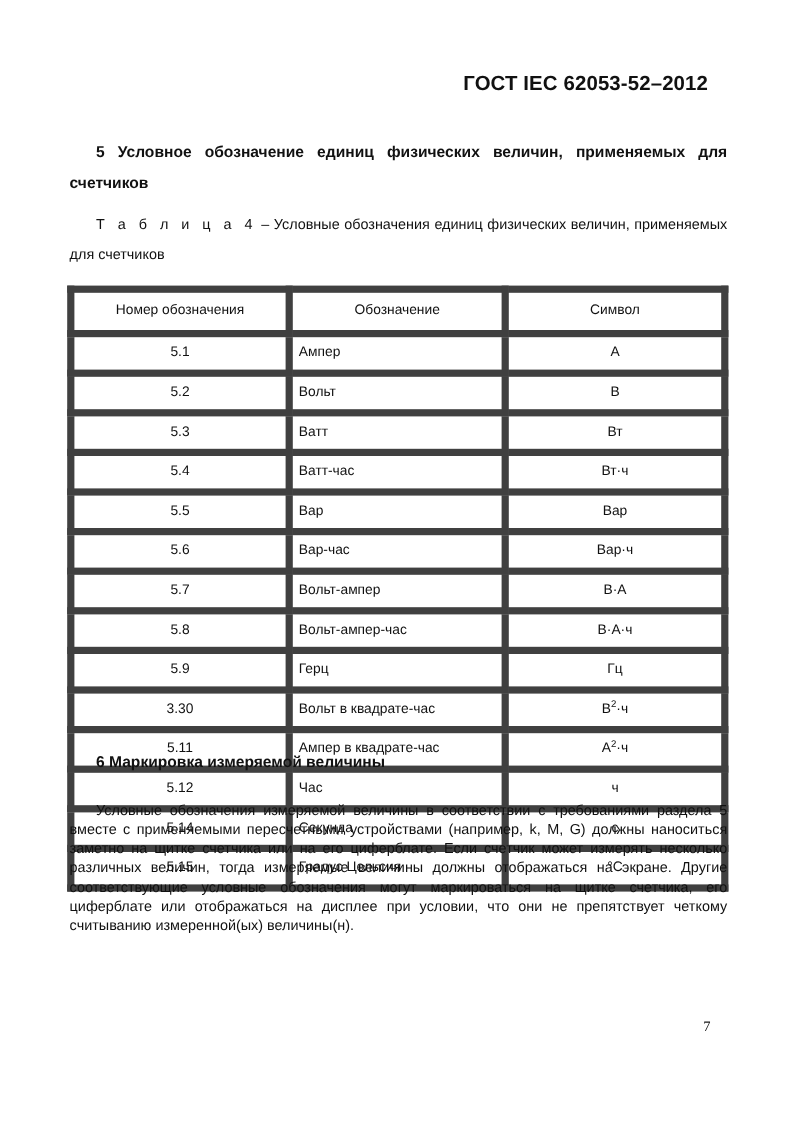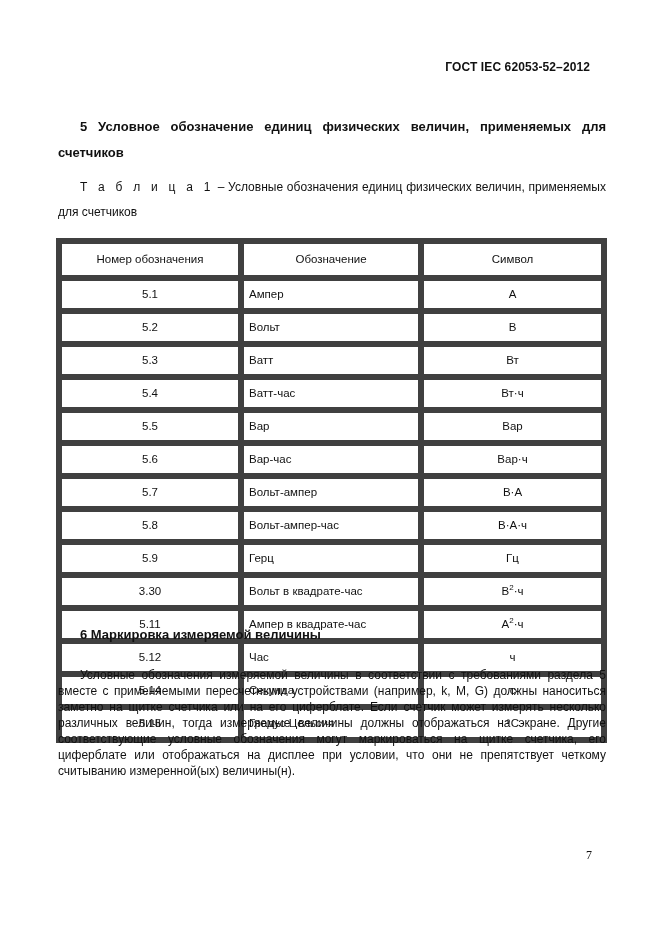--- a/index.html
+++ b/index.html
@@ -2,21 +2,21 @@
 <html><head>
   <meta charset="utf-8">
   <style>
     html, body { margin: 0; padding: 0; background: #ffffff; }
     body {
       width: 661px; height: 936px; position: relative; overflow: hidden;
       font-family: "Liberation Sans", sans-serif; color: #111;
     }
     .std-code {
       position: absolute; right: 71px; top: 60px;
-      font-size: 12px; font-weight: bold; letter-spacing: 0.1px;
+      font-size: 17px; font-weight: bold; letter-spacing: 0.1px;
     }
     .sec-title {
       position: absolute; left: 58px; width: 548px;
       font-size: 13px; font-weight: bold; line-height: 26px;
     }
     .sec5 { top: 114px; text-align: justify; text-indent: 22px; text-align-last: left; }
     .caption {
       position: absolute; left: 58px; width: 548px; top: 175px;
       font-size: 12px; line-height: 25px; text-align: justify; text-indent: 22px;
     }
@@ -46,21 +46,21 @@
     }
     sup { font-size: 8px; line-height: 0; }
   </style>
 </head>
 <body>
 
 <div class="std-code">ГОСТ IEC 62053-52–2012</div>
 
 <div class="sec-title sec5">5 Условное обозначение единиц физических величин, применяемых для счетчиков</div>
 
-<div class="caption"><span class="spaced">Т а б л и ц а 1</span><span> – Условные обозначения единиц физических величин, применяемых для счетчиков</span></div>
+<div class="caption"><span class="spaced">Т а б л и ц а 4</span><span> – Условные обозначения единиц физических величин, применяемых для счетчиков</span></div>
 
 <table class="units">
   <thead>
     <tr>
       <th class="c1">Номер обозначения</th>
       <th class="c2">Обозначение</th>
       <th class="c3">Символ</th>
     </tr>
   </thead>
   <tbody>

